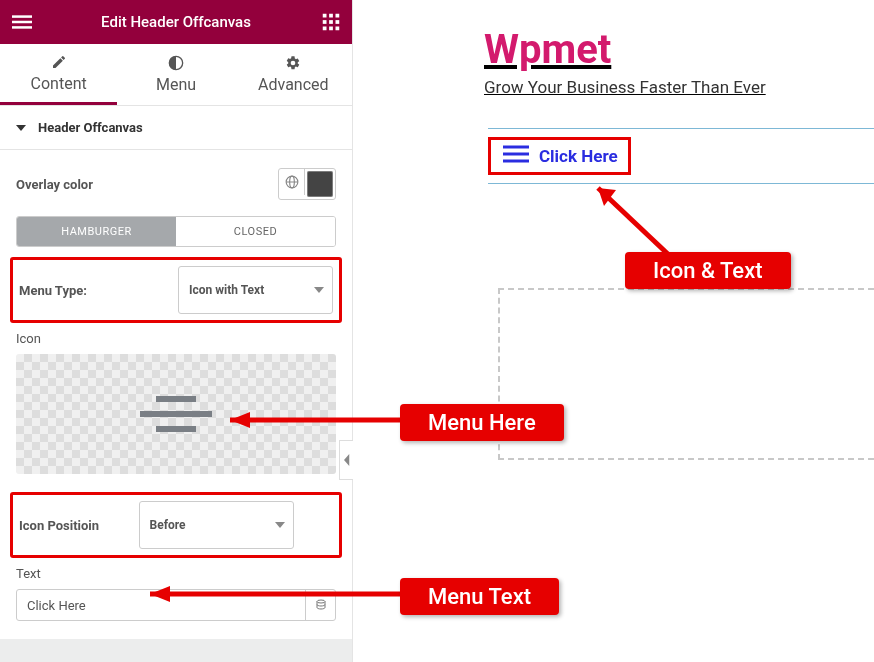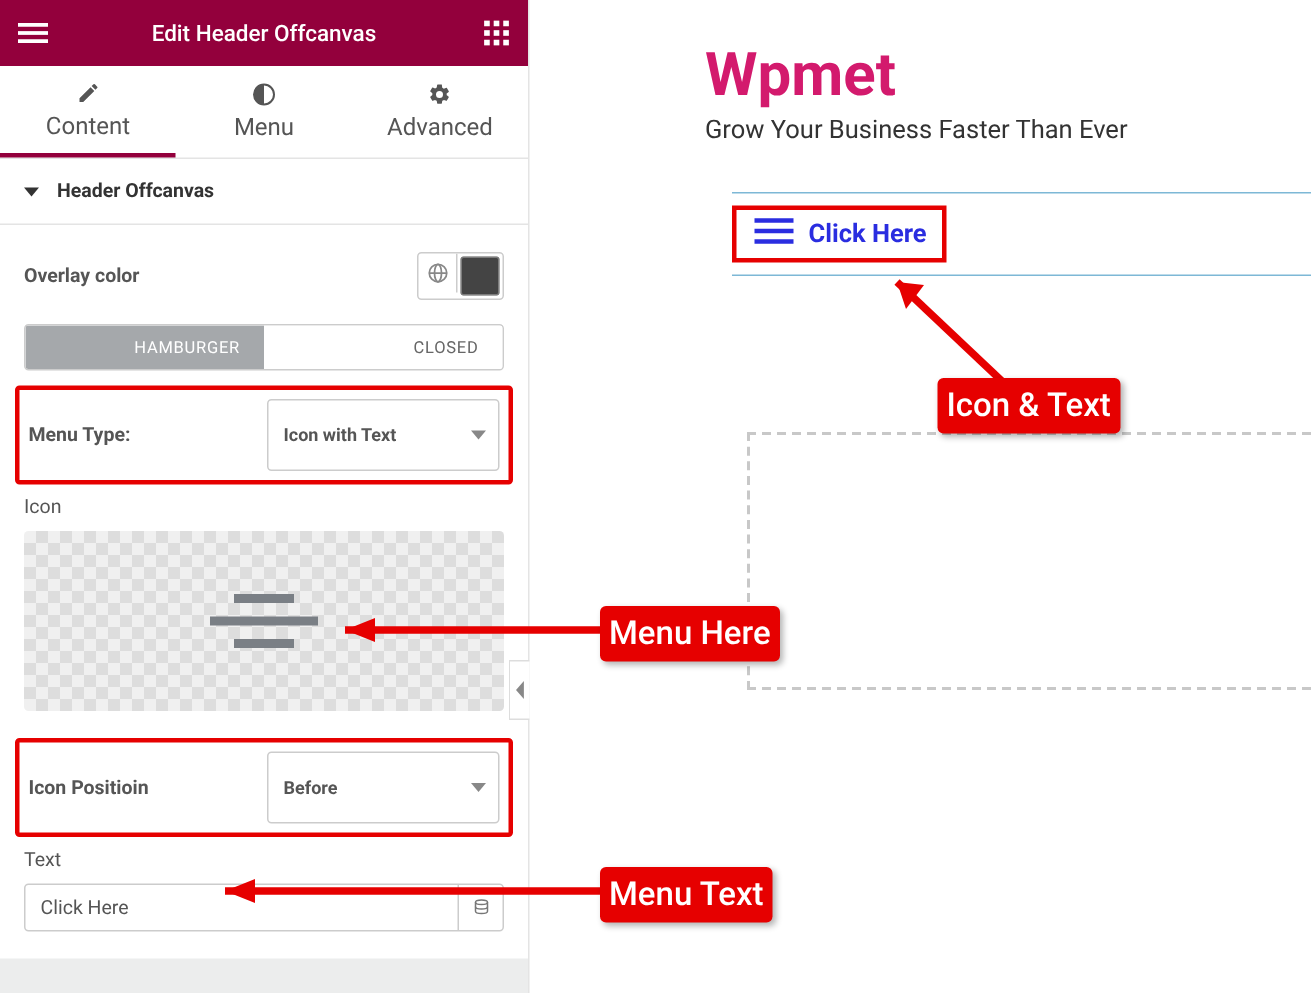--- a/index.html
+++ b/index.html
@@ -31,21 +31,21 @@
   .row { display: flex; align-items: center; margin-bottom: 16px; font-weight: bold; }
   .row .lbl { font-size: 13px; color: #555; }
   .row .ctrl { margin-left: auto; display: flex; align-items: center; }
 
   .globe-swatch { display: flex; border: 1px solid #ccc; border-radius: 3px; overflow: hidden; }
   .globe-swatch .globe { width: 26px; height: 26px; display: flex; align-items: center; justify-content: center; border-right: 1px solid #ccc; }
   .globe-swatch .globe svg { width: 14px; height: 14px; fill: #888; }
   .globe-swatch .swatch { width: 26px; height: 26px; background: #444; margin: 2px; border-radius: 2px; box-shadow: inset 0 0 0 1px rgba(255,255,255,0.3); }
 
   .seg { display: flex; border: 1px solid #ccc; border-radius: 3px; overflow: hidden; width: 100%; }
-  .seg .seg-btn { flex: 1; text-align: right; font-size: 11px; letter-spacing: 0.5px; padding: 8px 16px; color: #666; cursor: pointer; background:#fff;}
+  .seg .seg-btn { flex: 1; text-align: center; font-size: 11px; letter-spacing: 0.5px; padding: 8px 16px; color: #666; cursor: pointer; background:#fff;}
   .seg .seg-btn.active { background: #a5a8ab; color: #fff; }
 
   .boxed { border: 3px solid #e60000; border-radius: 3px; padding: 6px 6px; margin: 8px -6px; }
   .select { flex: 1; max-width: 155px; border: 1px solid #ccc; border-radius: 3px; height: 48px; display: flex; align-items: center; padding: 0 10px; font-size: 12px; color: #555; position: relative; background:#fff;}
   .select svg { position: absolute; right: 8px; top: 50%; transform: translateY(-50%); width: 10px; height: 10px; fill: #888; }
 
   .icon-label { font-size: 13px; color: #555; margin: 4px 0 8px 0; }
   .icon-preview {
     width: 100%; height: 120px;
     background-color: #f0f0f0;
@@ -64,34 +64,34 @@
   .text-input-wrap input { flex: 1; border: 0; outline: none; padding: 0 10px; font-size: 13px; color: #555; height: 100%; background: transparent; }
   .text-input-wrap .dyn { width: 30px; height: 100%; display: flex; align-items: center; justify-content: center; border-left: 1px solid #ccc; }
   .text-input-wrap .dyn svg { width: 12px; height: 12px; fill: #777; }
 
   
   .handle { position: absolute; right: -1px; top: 440px; width: 14px; height: 40px; background: #fff; border: 1px solid #ddd; border-right: none; display: flex; align-items: center; justify-content: center; }
   .handle svg { width: 8px; height: 12px; fill: #888; }
 
   
   .preview { flex: 1; position: relative; }
-  .brand { position: absolute; top: 26px; left: 117px; }
+  .brand { position: absolute; top: 26px; left: 131px; text-decoration: underline; }
   .brand .logo { font-size: 40px; font-weight: 700; color: #d31a6d; }
   .brand .tag { font-size: 17px; color: #333; margin-top: 4px; }
 
   .widget-area { position: absolute; top: 128px; left: 135px; right: 0; border-top: 1px solid #7db8d6; border-bottom: 1px solid #7db8d6; height: 56px; display: flex; align-items: center; }
   .click-btn { border: 3px solid #e60000; padding: 4px 10px; display: flex; align-items: center; gap: 8px; }
   .click-btn .ham svg { width: 30px; height: 20px; }
   .click-btn .ham svg line { stroke: #2a2de0; stroke-width: 3; }
   .click-btn .txt { color: #2a2de0; font-weight: 700; font-size: 17px; }
 
   .placeholder-area { position: absolute; top: 288px; left: 145px; right: 0; height: 172px; border: 2px dashed #c8c8c8; border-right: none; }
 
   
-  .callout { position: absolute; background: #e60000; color: #fff; font-size: 22px; font-weight: 500; padding: 6px 6px; border-radius: 4px; box-shadow: 2px 2px 4px rgba(0,0,0,0.3); white-space: nowrap; z-index: 20; }
+  .callout { position: absolute; background: #e60000; color: #fff; font-size: 22px; font-weight: 500; padding: 6px 28px; border-radius: 4px; box-shadow: 2px 2px 4px rgba(0,0,0,0.3); white-space: nowrap; z-index: 20; }
   .arrow { position: absolute; z-index: 19; }
   .arrow svg { overflow: visible; }
   .arrow svg line { stroke: #e60000; stroke-width: 5; }
   .arrow svg polygon { fill: #e60000; }
 
 </style>
 </head>
 <body>
 
 <div class="app">
@@ -193,21 +193,21 @@
         <svg viewBox="0 0 80 48">
           <rect x="20" y="6" width="40" height="6"></rect>
           <rect x="4" y="21" width="72" height="6"></rect>
           <rect x="20" y="36" width="40" height="6"></rect>
         </svg>
       </div>
 
       <div class="boxed" style="margin-top:18px;">
         <div class="row" style="margin-bottom:0;">
           <div class="lbl">Icon Positioin</div>
-          <div class="ctrl" style="flex:1; justify-content:flex-end;">
+          <div class="ctrl" style="flex:1; justify-content:center;">
             <div class="select">
               <span>Before</span>
               <svg viewBox="0 0 10 10">
                   <polygon points="0,2 10,2 5,8"></polygon>
                 </svg>
             </div>
           </div>
         </div>
       </div>
 

